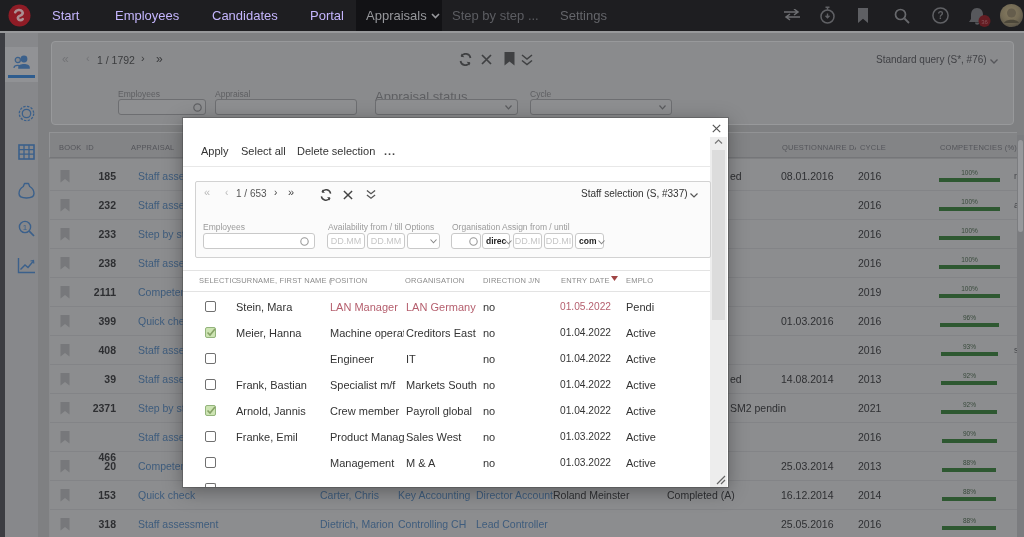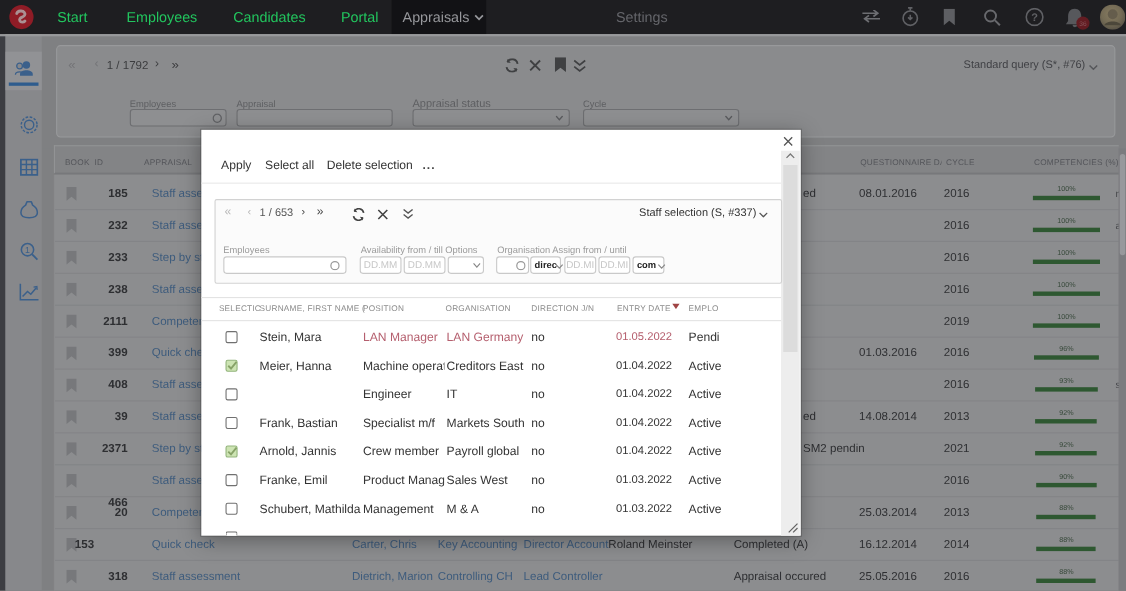--- a/index.html
+++ b/index.html
@@ -1,21 +1,21 @@
 <!DOCTYPE html>
 <html><head>
 <meta charset="utf-8">
 <style>
 * { margin:0; padding:0; box-sizing:border-box; }
 html,body { width:1024px; height:537px; overflow:hidden; }
 body { position:relative; font-family:"Liberation Sans",sans-serif; background:#7f8082; }
 .abs { position:absolute; }
 
 #nav { position:absolute; left:0; top:0; width:1024px; height:31px; background:#1e1e21; }
-.nvit { position:absolute; top:0; height:31px; line-height:31px; font-size:13px; color:#22c55e; }
+.nvit { position:absolute; top:0; height:31px; line-height:31px; font-size:13px; color:#c4b5fd; }
 
 #strip { position:absolute; left:0; top:31px; width:5px; height:506px; background:#3c3d42; }
 #sidebar { position:absolute; left:5px; top:31px; width:33px; height:506px; background:#87888b; }
 
 #toparea { position:absolute; left:38px; top:31px; width:986px; height:104px; background:#7f8082; }
 #fcard { position:absolute; left:51px; top:41px; width:963px; height:84px; background:#8a8b8d; border:1px solid #98999b; border-radius:4px; }
 #tblhead { position:absolute; left:49px; top:132px; width:968px; height:26px; background:#838486; border-bottom:1px solid #757679; border-top:1px solid #929395; border-left:1px solid #929395; font-size:7.5px; color:#54555a; letter-spacing:.2px; }
 #tblbody { position:absolute; left:49px; top:159px; width:968px; height:378px; background:#8c8d8f; border-left:1px solid #8a8b8d; }
 .row { position:absolute; left:0; width:969px; height:29px; border-bottom:1px solid #838487; }
 .rc { position:absolute; top:0; height:28px; line-height:28px; font-size:10.5px; color:#2e2f32; white-space:nowrap; }
@@ -177,42 +177,41 @@
       <div class="rc lnk" style="left:88px;">Competencies</div>
       <div class="rc" style="left:731px;">25.03.2014</div>
       <div class="rc" style="left:808px;">2013</div>
       <div class="abs" style="left:892px;top:16px;width:54px;height:4px;background:#2e5831;"></div>
       <div class="abs" style="left:889px;top:7px;width:61px;text-align:center;font-size:6.5px;color:#37493a;">88%</div>
     </div>
 <div class="row" style="top:322px;">
       <svg class="abs" style="left:10px;top:8px;" width="10" height="13" viewBox="0 0 10 13">
         <path d="M0.5 0 h9 v12.5 l-4.5 -3.6 l-4.5 3.6 Z" fill="#77787b"></path>
       </svg>
-      <div class="rc" style="left:18px;width:50px;text-align:left;font-weight:bold;">153</div>
+      <div class="rc" style="left:32px;width:50px;text-align:center;font-weight:bold;">153</div>
       <div class="rc lnk" style="left:88px;">Quick check</div>
       <div class="rc lnk" style="left:270px;">Carter, Chris</div>
       <div class="rc lnk" style="left:348px;">Key Accounting</div>
       <div class="rc lnk" style="left:426px;">Director Account</div>
       <div class="rc" style="left:503px;">Roland Meinster</div>
       <div class="rc" style="left:617px;">Completed (A)</div>
       <div class="rc" style="left:731px;">16.12.2014</div>
       <div class="rc" style="left:808px;">2014</div>
       <div class="abs" style="left:892px;top:16px;width:54px;height:4px;background:#2e5831;"></div>
       <div class="abs" style="left:889px;top:7px;width:61px;text-align:center;font-size:6.5px;color:#37493a;">88%</div>
     </div>
 <div class="row" style="top:351px;">
       <svg class="abs" style="left:10px;top:8px;" width="10" height="13" viewBox="0 0 10 13">
         <path d="M0.5 0 h9 v12.5 l-4.5 -3.6 l-4.5 3.6 Z" fill="#77787b"></path>
       </svg>
       <div class="rc" style="left:16px;width:50px;text-align:right;font-weight:bold;">318</div>
       <div class="rc lnk" style="left:88px;">Staff assessment</div>
       <div class="rc lnk" style="left:270px;">Dietrich, Marion</div>
       <div class="rc lnk" style="left:348px;">Controlling CH</div>
       <div class="rc lnk" style="left:426px;">Lead Controller</div>
-      <div class="rc" style="left:617px;">Appraisal occured</div>
       <div class="rc" style="left:731px;">25.05.2016</div>
       <div class="rc" style="left:808px;">2016</div>
       <div class="abs" style="left:892px;top:16px;width:54px;height:4px;background:#2e5831;"></div>
       <div class="abs" style="left:889px;top:7px;width:61px;text-align:center;font-size:6.5px;color:#37493a;">88%</div>
     </div>
 </div>
 
 <div id="vtrack"></div>
 <div id="vthumb"></div>
 
@@ -235,21 +234,21 @@
   <svg class="abs" style="left:521px;top:54px;" width="12" height="12" viewBox="0 0 12 12">
     <path d="M1 1 L6 5 L11 1 M1 6.5 L6 10.5 L11 6.5" fill="none" stroke="#3f4042" stroke-width="1.5"></path>
   </svg>
   <div class="abs" style="left:876px;top:54px;font-size:10px;color:#404145;">Standard query (S*, #76)</div>
   <svg class="abs" style="left:990px;top:59px;" width="8" height="5" viewBox="0 0 8 5">
       <path d="M0.5 0.5 L4 4 L7.5 0.5" fill="none" stroke="#55565a" stroke-width="1.3"></path>
     </svg>
 
   <div class="abs" style="left:118px;top:89px;font-size:8.5px;color:#5e5f62;">Employees</div>
   <div class="abs" style="left:215px;top:89px;font-size:8.5px;color:#5e5f62;">Appraisal</div>
-  <div class="abs" style="left:375px;top:89px;font-size:10px;color:#5e5f62;">Appraisal status</div>
+  <div class="abs" style="left:375px;top:89px;font-size:13px;color:#5e5f62;">Appraisal status</div>
   <div class="abs" style="left:530px;top:89px;font-size:8.5px;color:#5e5f62;">Cycle</div>
   <div class="abs" style="left:118px;top:99px;width:88px;height:16px;border:1px solid #6d6e71;border-radius:3px;background:#8e8f91;"></div>
   <svg class="abs" style="left:193px;top:103px;" width="9" height="9" viewBox="0 0 9 9">
       <circle cx="4.5" cy="4.5" r="3.7" fill="none" stroke="#606164" stroke-width="1.2"></circle>
     </svg>
   <div class="abs" style="left:215px;top:99px;width:142px;height:16px;border:1px solid #6d6e71;border-radius:3px;background:#8e8f91;"></div>
   <div class="abs" style="left:375px;top:99px;width:143px;height:16px;border:1px solid #6d6e71;border-radius:3px;background:#8e8f91;"></div>
   <svg class="abs" style="left:505px;top:105px;" width="7" height="5" viewBox="0 0 7 5">
       <path d="M0.5 0.5 L3.5 3.8 L6.5 0.5" fill="none" stroke="#5a5b5e" stroke-width="1.2"></path>
     </svg>
@@ -269,20 +268,21 @@
   </svg>
   <div class="nvit" style="left:52px;">Start</div>
   <div class="nvit" style="left:115px;">Employees</div>
   <div class="nvit" style="left:212px;">Candidates</div>
   <div class="nvit" style="left:310px;">Portal</div>
   <div class="abs" style="left:356px;top:0;width:86px;height:31px;background:#121215;"></div>
   <div class="nvit" style="left:366px;color:#97989c;">Appraisals</div>
   <svg class="abs" style="left:431px;top:13px;" width="9" height="6" viewBox="0 0 9 6">
       <path d="M1 1 L4.5 4.5 L8 1" fill="none" stroke="#97989c" stroke-width="1.6"></path>
     </svg>
+  <div class="nvit" style="left:452px;color:#5c5d62;">Step by step ...</div>
   <div class="nvit" style="left:560px;color:#64656a;">Settings</div>
 
   <svg class="abs" style="left:783px;top:9px;" width="18" height="13" viewBox="0 0 18 13">
     <path d="M1 4 H14 M11 1 L15 4 L11 7" fill="none" stroke="#6d6e72" stroke-width="1.5" transform="translate(0,-1)"></path>
     <path d="M17 9 H4 M7 6 L3 9 L7 12" fill="none" stroke="#6d6e72" stroke-width="1.5" transform="translate(0,-1)"></path>
   </svg>
   <svg class="abs" style="left:819px;top:6px;" width="17" height="19" viewBox="0 0 17 19">
     <circle cx="8.5" cy="10.5" r="6.5" fill="none" stroke="#606165" stroke-width="1.5"></circle>
     <path d="M6.5 1.2 h4 M8.5 1.2 v2.5" stroke="#606165" stroke-width="1.5"></path>
     <path d="M8.5 7.5 v4 M6.5 9.8 l2 1.9 l2 -1.9" fill="none" stroke="#606165" stroke-width="1.4"></path>
@@ -494,21 +494,20 @@
         <div class="cb"></div>
   <div class="mc" style="left:53px;">Franke, Emil</div>
   <div class="mc cpos" style="">Product Manager</div>
   <div class="mc corg" style="">Sales West</div>
   <div class="mc" style="left:300px;">no</div>
   <div class="mc" style="left:377px;font-size:10.2px;">01.03.2022</div>
   <div class="mc" style="left:443px;">Active</div>
       </div>
 <div class="mrow" style="top:332px;">
         <div class="cb"></div>
-  <div class="mc" style="left:53px;">Schubert, Mathilda</div>
   <div class="mc cpos" style="">Management</div>
   <div class="mc corg" style="">M &amp; A</div>
   <div class="mc" style="left:300px;">no</div>
   <div class="mc" style="left:377px;font-size:10.2px;">01.03.2022</div>
   <div class="mc" style="left:443px;">Active</div>
       </div>
 </div>
   <div class="cb" style="top:365px;border-bottom:none;height:4px;border-radius:2px 2px 0 0;"></div>
 </div>
 

